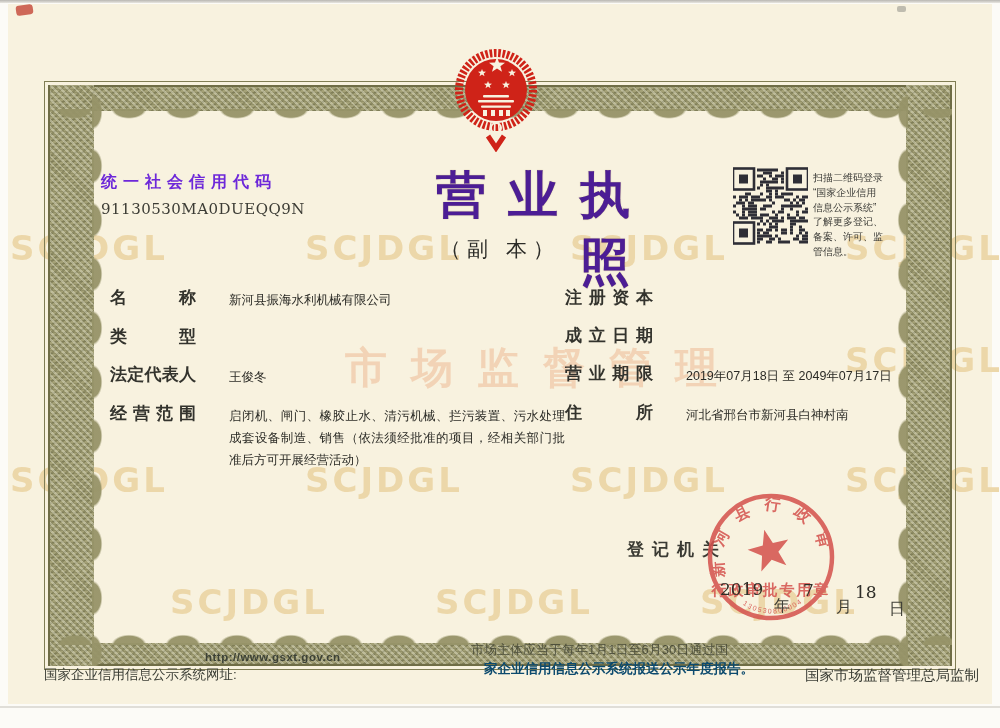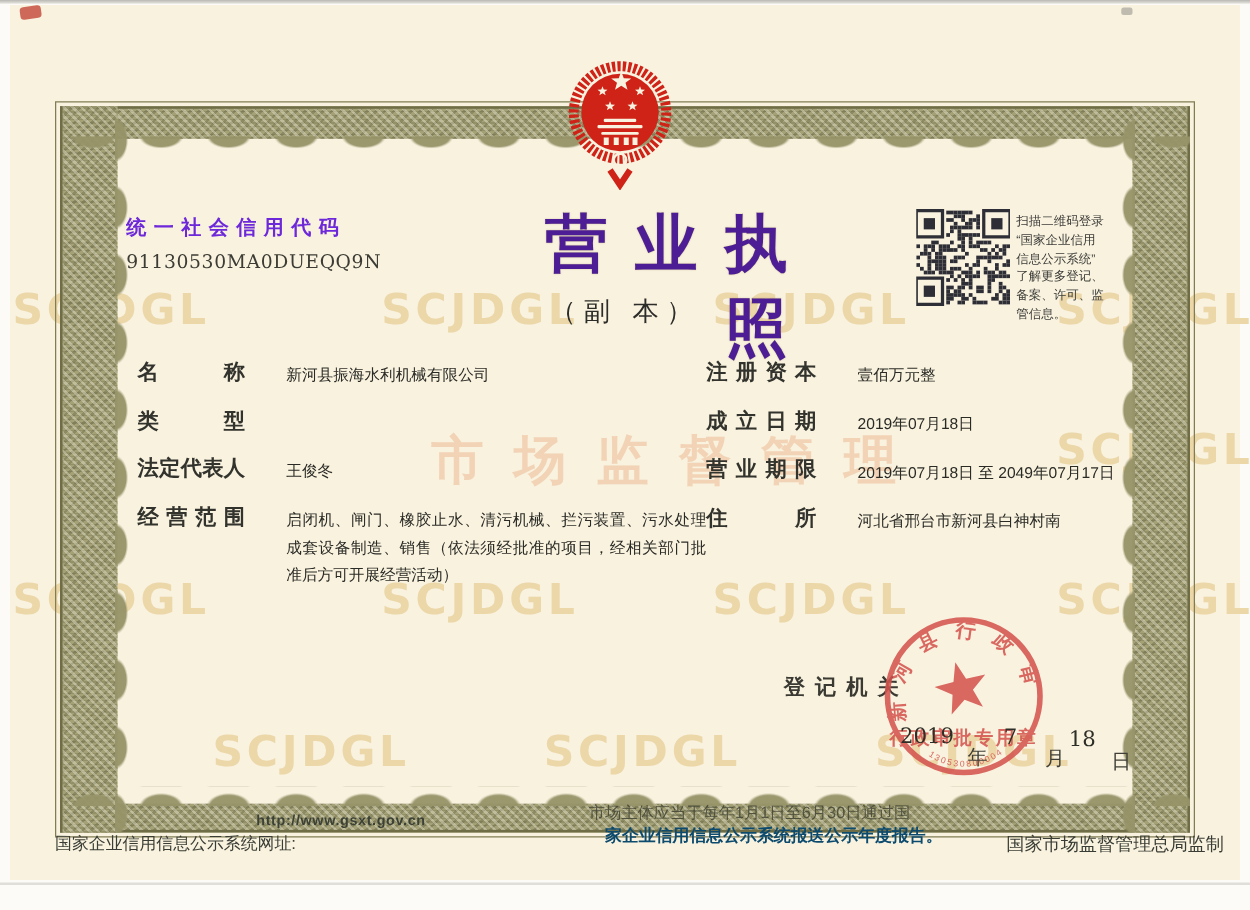--- a/index.html
+++ b/index.html
@@ -412,30 +412,28 @@
     </div>
   </div>
 <div class="fields r" id="fields-right">
     <div class="frow">
       <div class="flabel">
         <span>注</span>
         <span>册</span>
         <span>资</span>
         <span>本</span>
       </div>
-      <div class="fvalue">壹佰万元整</div>
     </div>
     <div class="frow">
       <div class="flabel">
         <span>成</span>
         <span>立</span>
         <span>日</span>
         <span>期</span>
       </div>
-      <div class="fvalue">2019年07月18日</div>
     </div>
     <div class="frow">
       <div class="flabel">
         <span>营</span>
         <span>业</span>
         <span>期</span>
         <span>限</span>
       </div>
       <div class="fvalue">2019年07月18日 至 2049年07月17日</div>
     </div>

